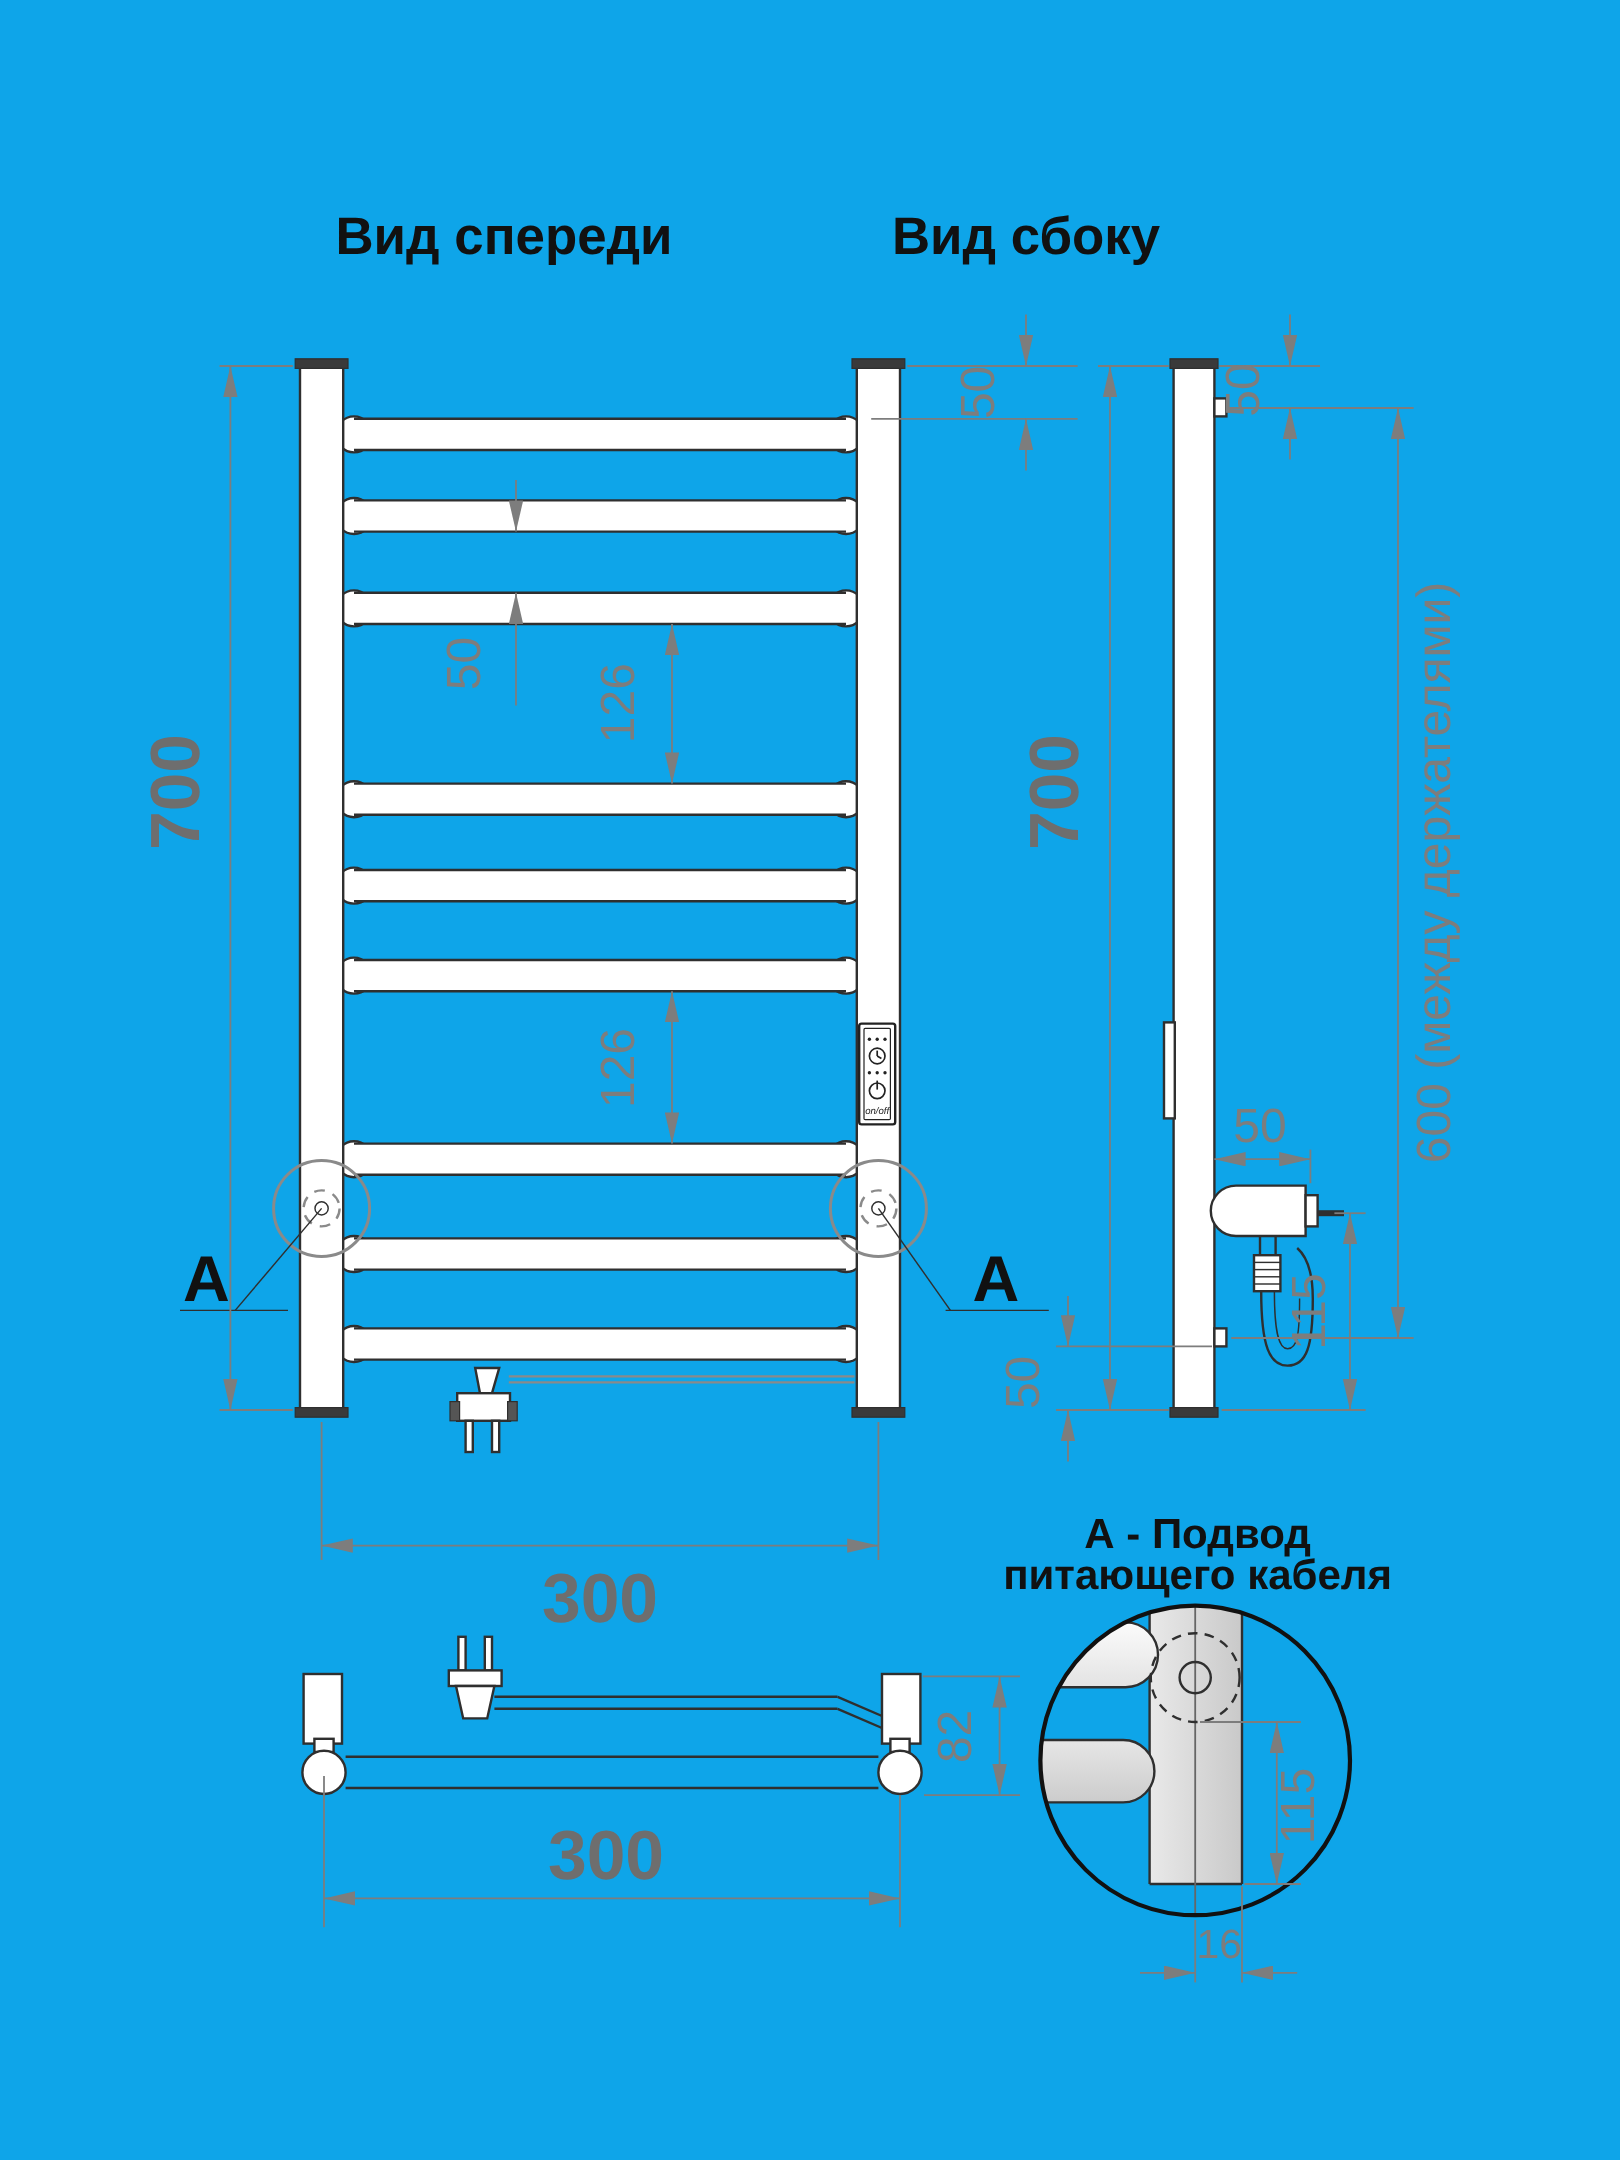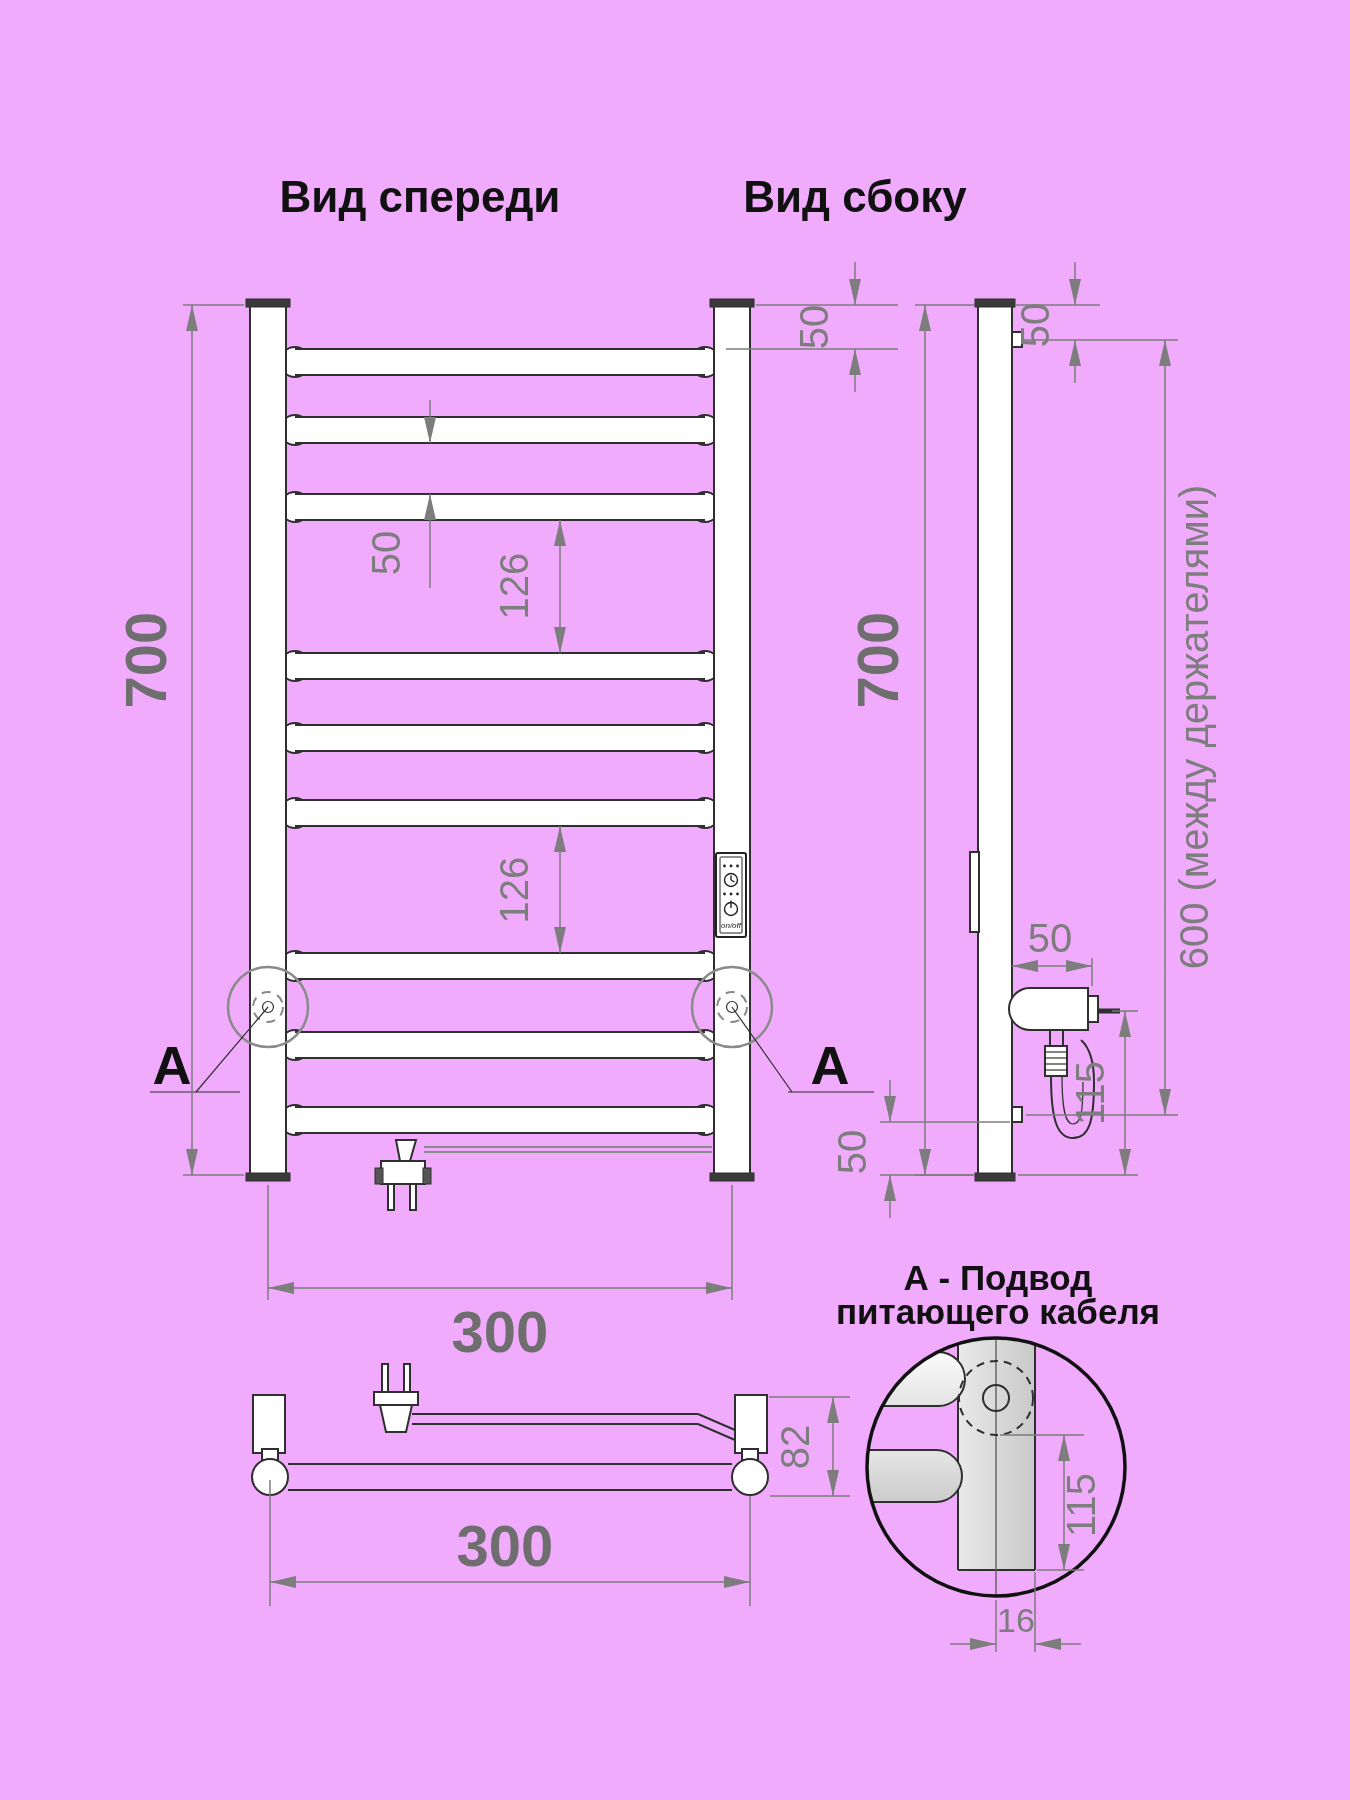--- a/index.html
+++ b/index.html
@@ -2,21 +2,21 @@
 <html style="--outline: #2f2f2f; --dimension: #7d7d7d; --label-dark: #111111; --detail-shading: #d8d8d8;"><head>
 <meta charset="utf-8">
 <style>
   :root{
     --outline:#2f2f2f;
     --dimension:#7d7d7d;
     --label-dark:#111111;
     --detail-shading:#d8d8d8;
   }
   html,body{margin:0;padding:0;background:#ffffff;}
-  #page{width:1350px;height:1800px;background:#f0abfc;position:relative;overflow:hidden;}
+  #page{width:1350px;height:1800px;background:#0ea5e9;position:relative;overflow:hidden;}
   svg{display:block;}
   text{font-family:"Liberation Sans", sans-serif;}
   .ln{stroke:var(--outline);stroke-width:2;fill:none;}
   .lnw{stroke:var(--outline);stroke-width:2;fill:#ffffff;}
   .lnthin{stroke:var(--outline);stroke-width:1.2;fill:none;}
   .cap{fill:#3a3a3a;stroke:#2f2f2f;stroke-width:1;}
   .dimln{stroke:var(--dimension);stroke-width:1.5;fill:none;}
   .dimtxt{font-size:40px;fill:var(--dimension);}
   .dimtxt-sm{font-size:34px;fill:var(--dimension);}
   .dimtxt-lg{font-size:58px;font-weight:bold;fill:#6e6e6e;}

